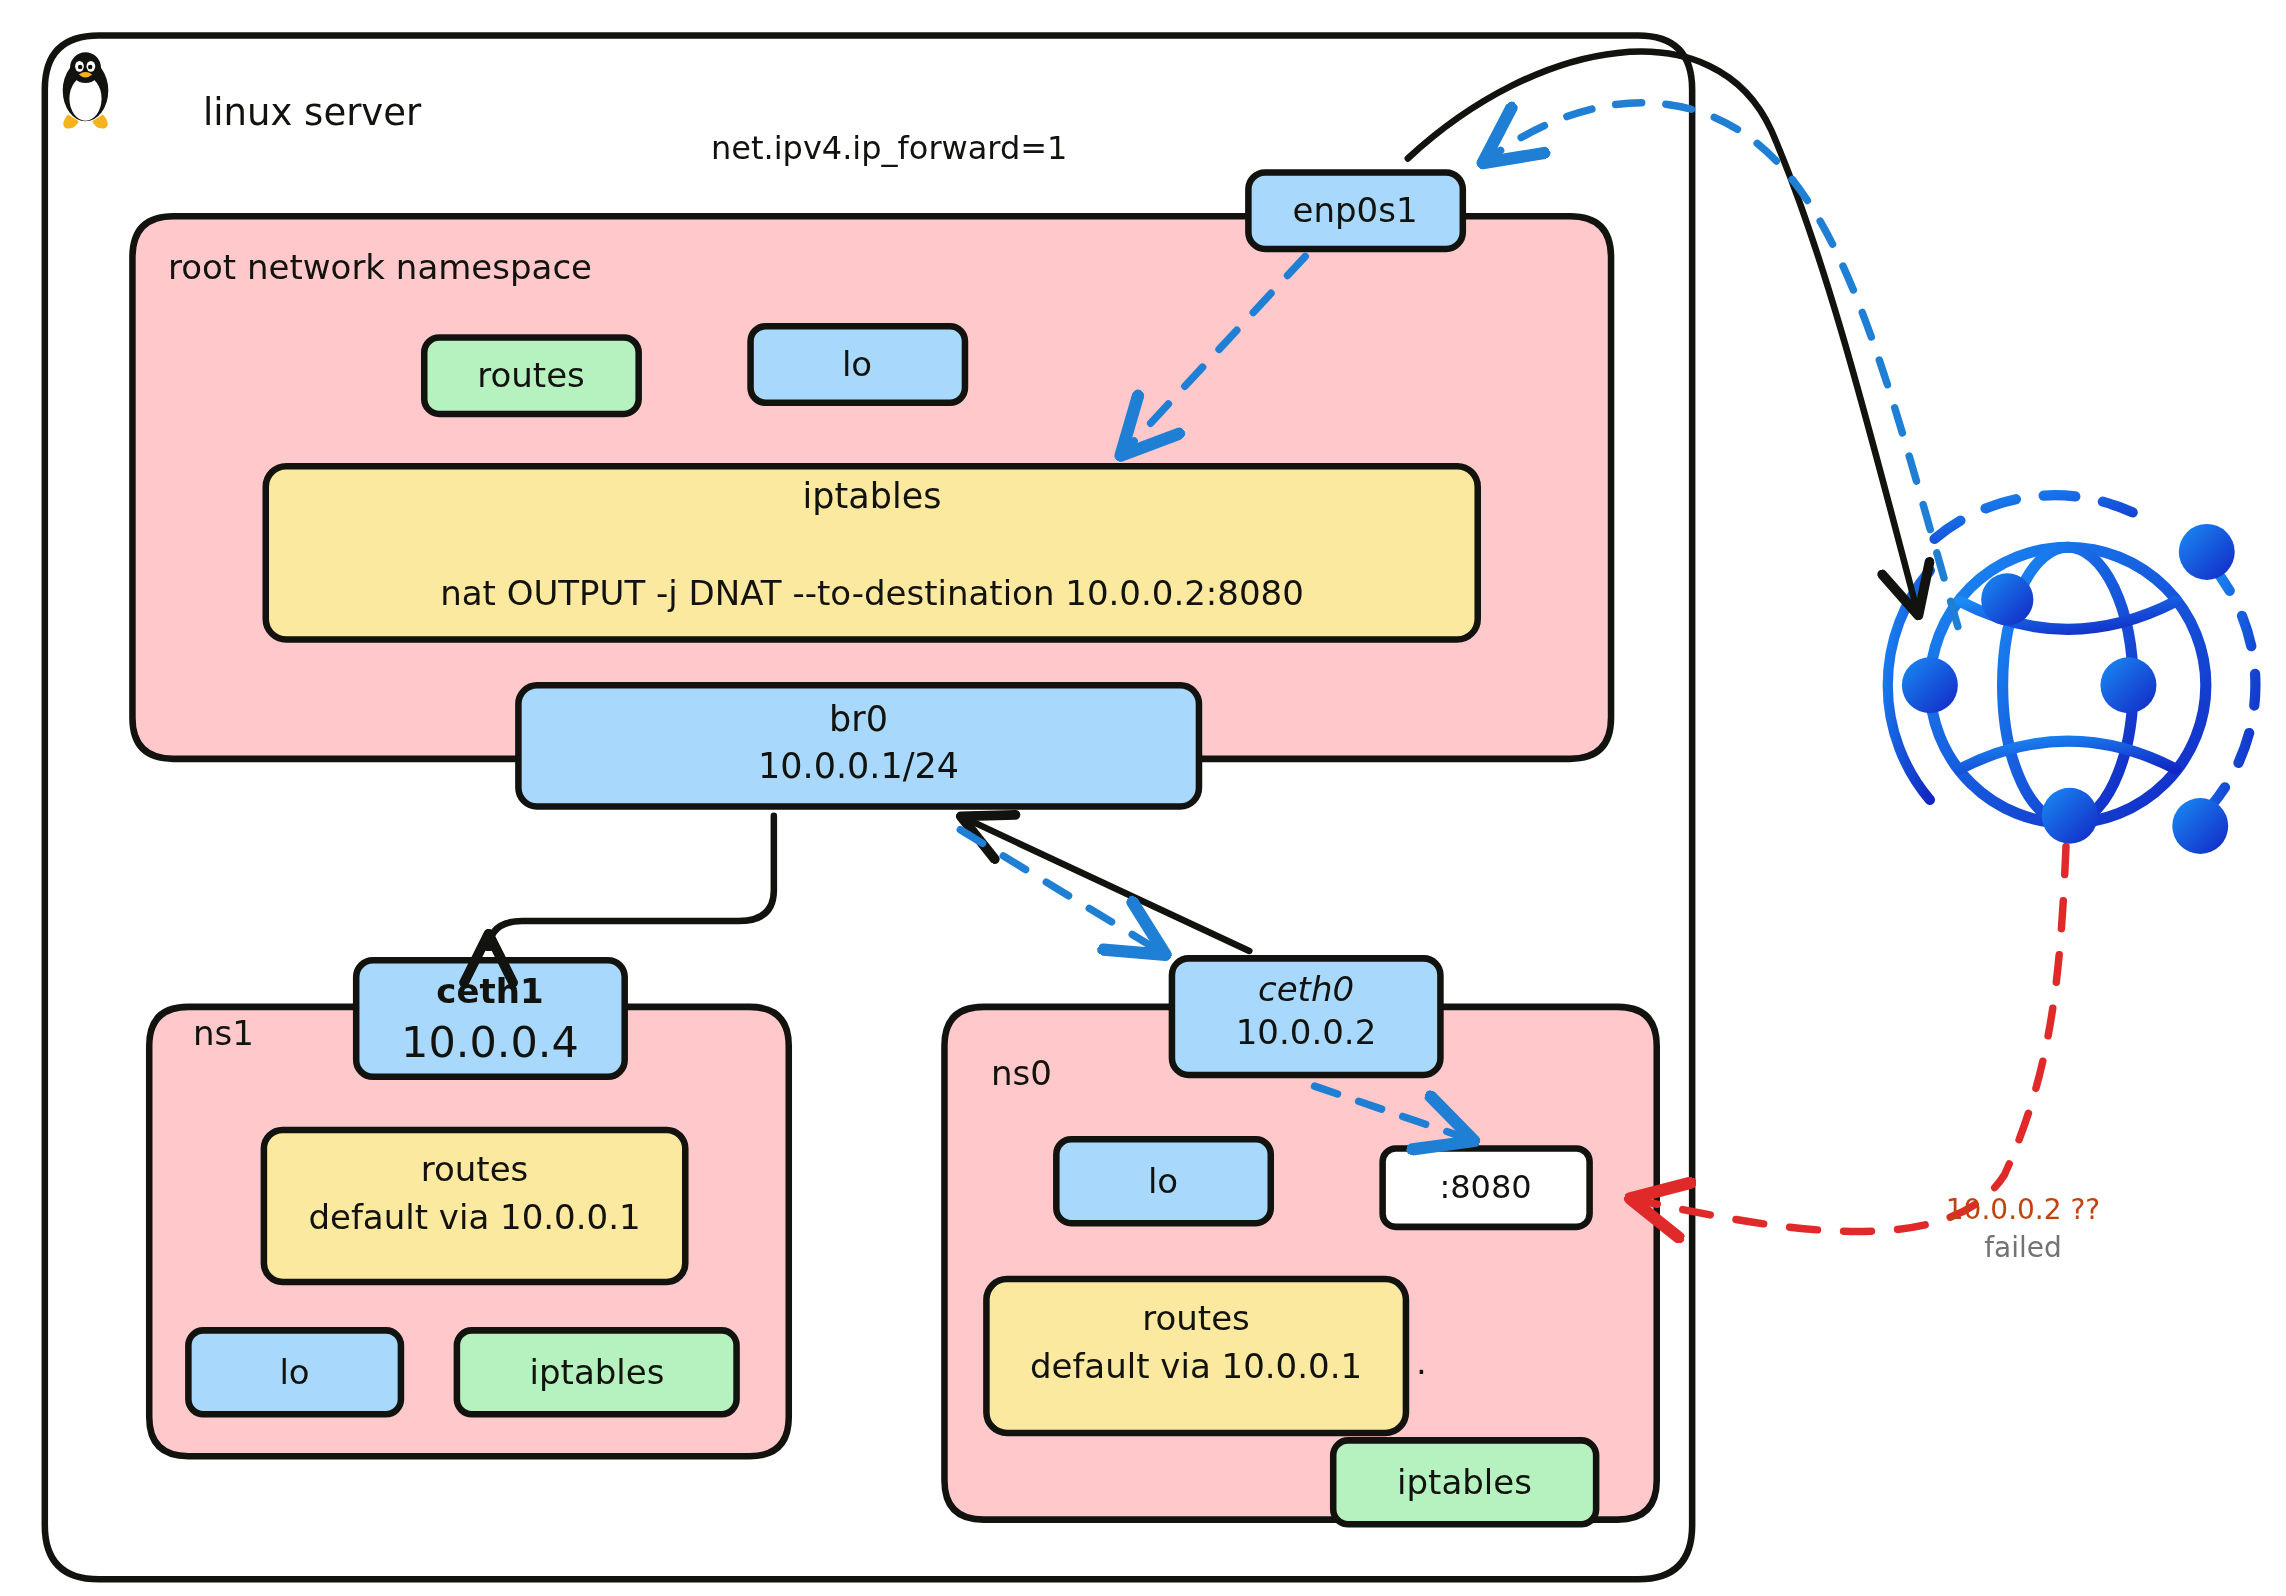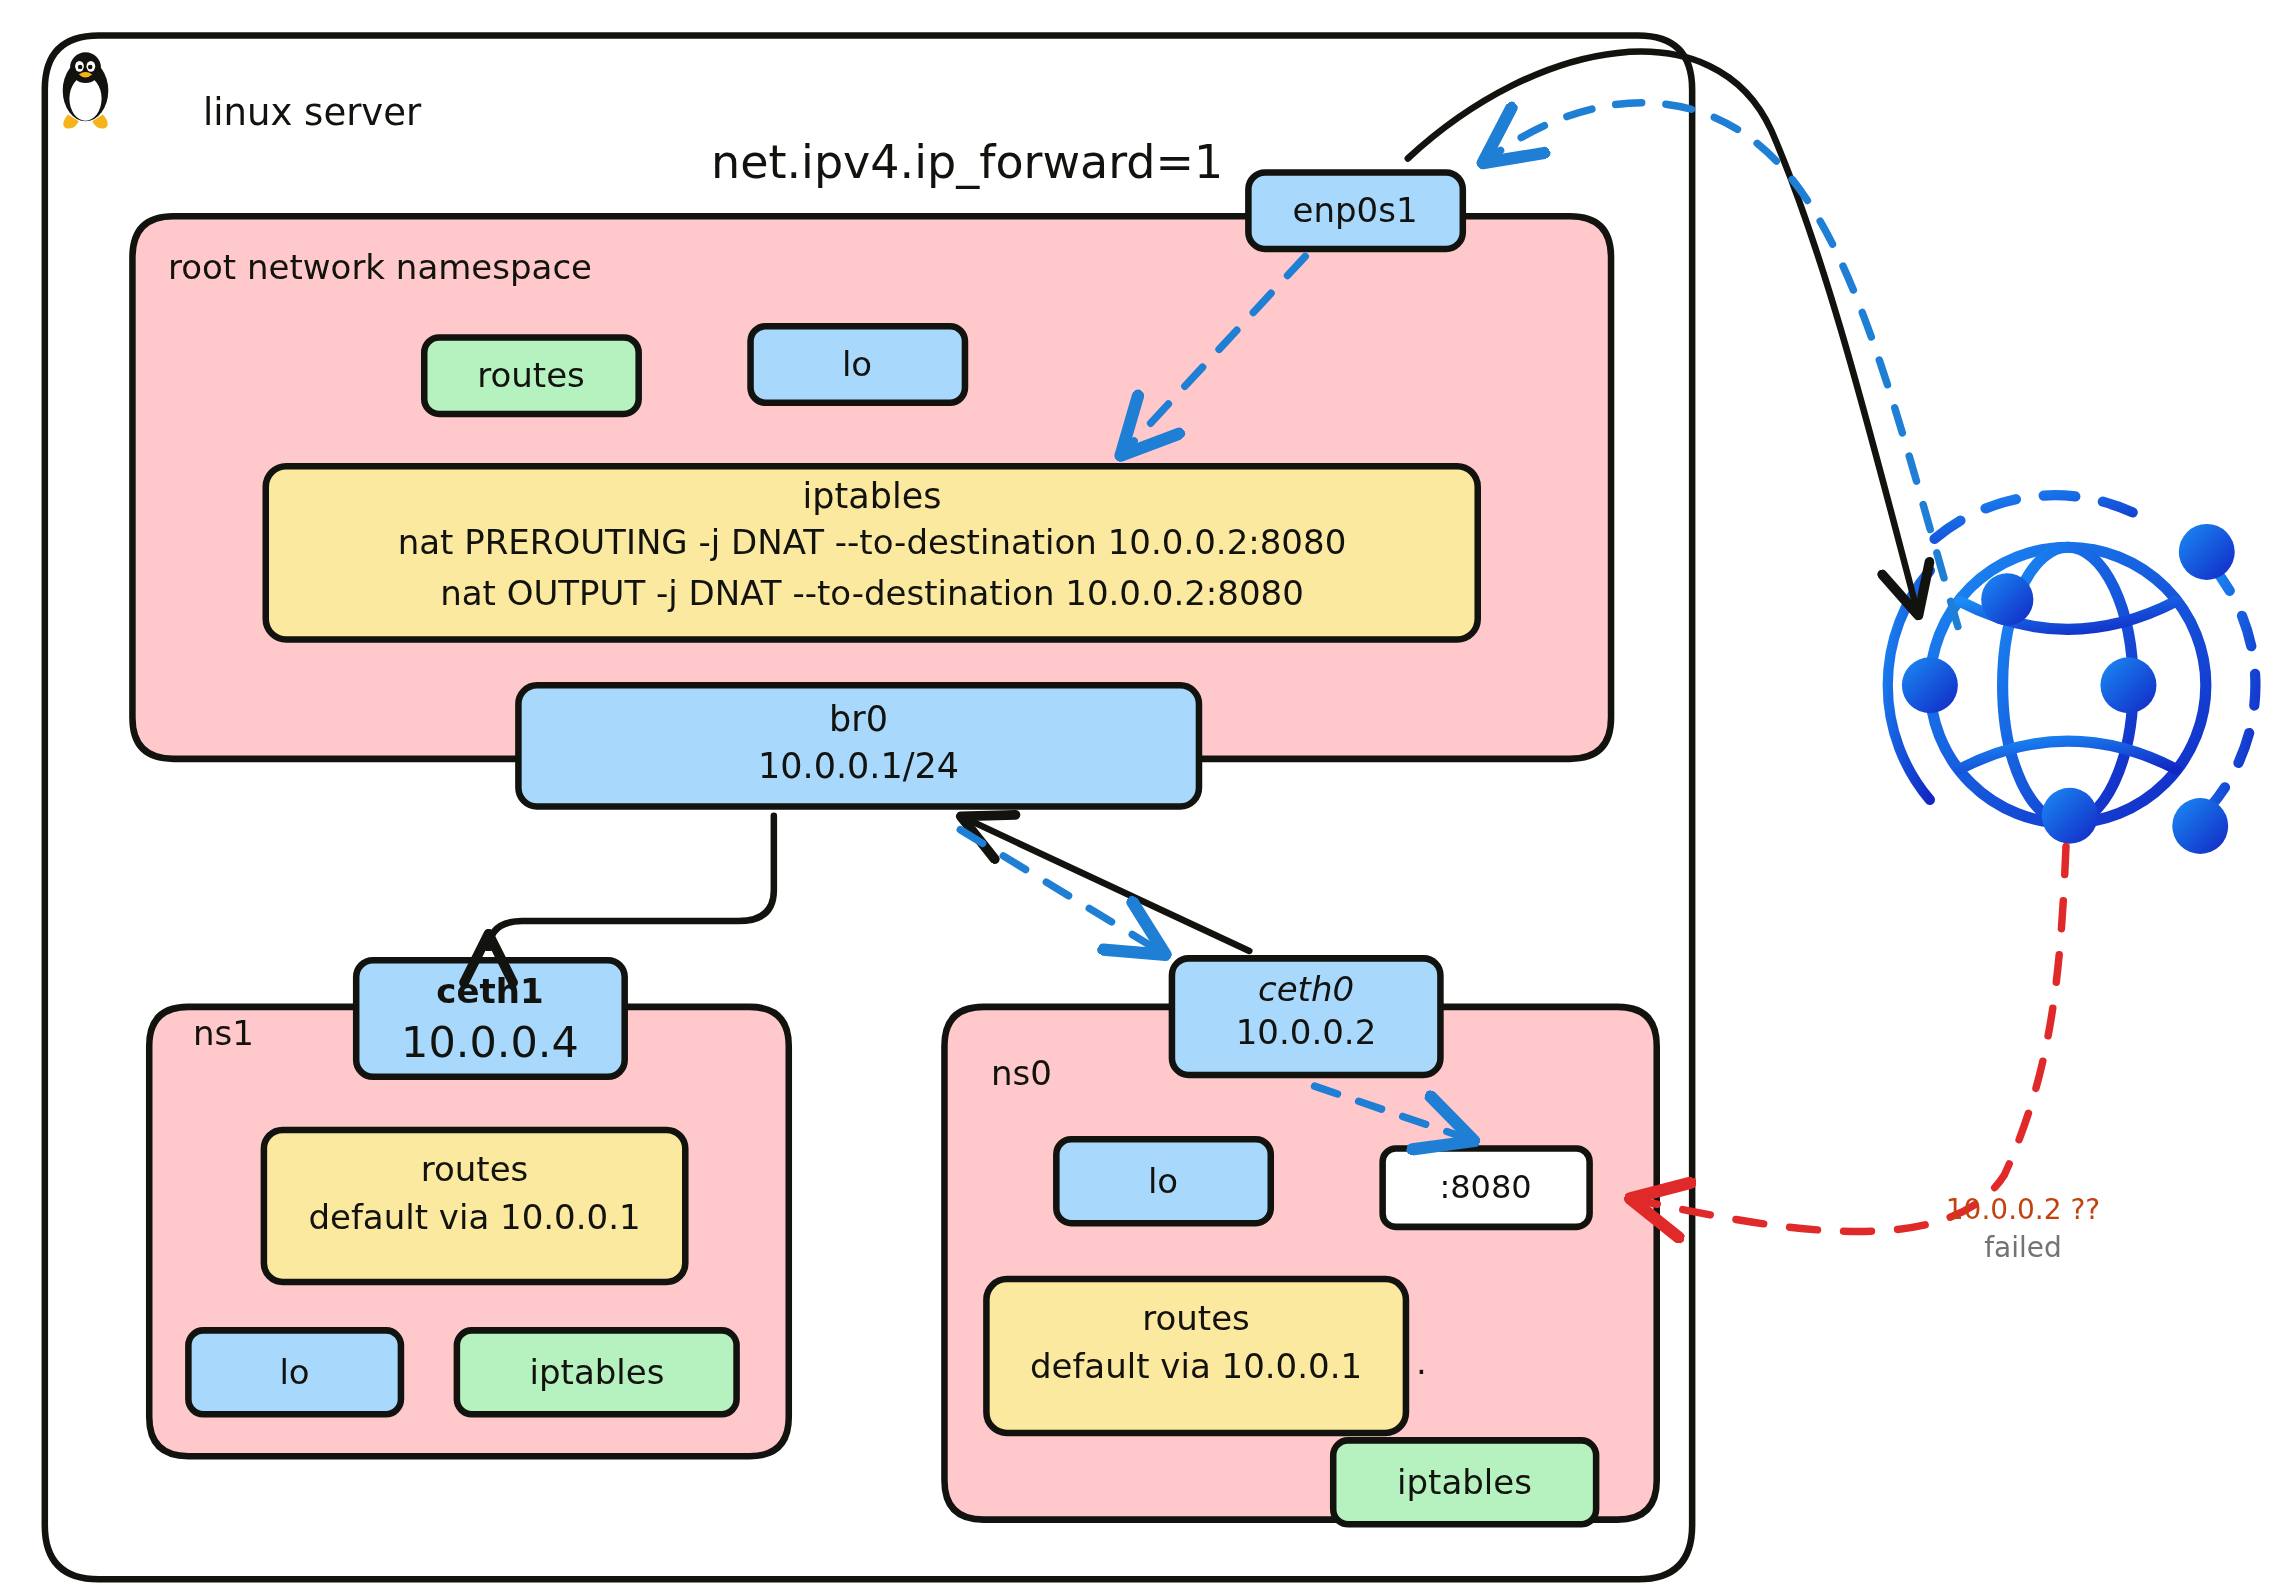--- a/index.html
+++ b/index.html
@@ -174,32 +174,31 @@
     <ellipse cx="58" cy="26" rx="6.5" ry="8" fill="#ffffff"></ellipse>
     <circle cx="42" cy="27" r="3.4" fill="#12120f"></circle>
     <circle cx="57" cy="27" r="3.4" fill="#12120f"></circle>
     <path d="M40 38 Q50 31 60 38 Q50 47 40 38 Z" fill="#f6b31b"></path>
     <path d="M24 98 Q12 112 20 118 Q33 122 40 108 Z" fill="#f6b31b"></path>
     <path d="M76 98 Q88 112 80 118 Q67 122 60 108 Z" fill="#f6b31b"></path>
   </svg>
 
   <div class="lbl-title" style="left:203px;top:91px;font-size:37px;">linux server</div>
 
-  <div class="lbl-title" style="left:711px;top:135px;font-size:46px;">net.ipv4.ip_forward=1</div>
+  <div class="lbl-title" style="left:711px;top:129px;font-size:32px;">net.ipv4.ip_forward=1</div>
 
   <div class="lbl-title" style="left:168px;top:247px;font-size:34px;">root network namespace</div>
 
   <div class="nodeLabel" style="left:424px;top:337px;width:214px;height:76px;font-size:34px;">routes</div>
 
   <div class="nodeLabel" style="left:750px;top:326px;width:214px;height:76px;font-size:34px;">lo</div>
 
   <div class="nodeLabel" style="left:1248px;top:172px;width:214px;height:76px;font-size:34px;">enp0s1</div>
 
   <div class="nodeLabel" style="left:266px;top:474px;width:1212px;height:45px;font-size:35px;">iptables</div>
-  <div class="nodeLabel" style="left:266px;top:519px;width:1212px;height:47px;font-size:34px;">nat PREROUTING -j DNAT --to-destination 10.0.0.2:8080</div>
   <div class="nodeLabel" style="left:266px;top:570px;width:1212px;height:47px;font-size:34px;">nat OUTPUT -j DNAT --to-destination 10.0.0.2:8080</div>
 
   <div class="nodeLabel" style="left:518px;top:697px;width:681px;height:45px;font-size:35px;">br0</div>
   <div class="nodeLabel" style="left:518px;top:744px;width:681px;height:45px;font-size:35px;">10.0.0.1/24</div>
 
   <div class="lbl-title" style="left:193px;top:1013px;font-size:34px;">ns1</div>
   <div class="nodeLabel" style="left:356px;top:970px;width:268px;height:43px;font-size:34px;font-weight:bold;">ceth1</div>
   <div class="nodeLabel" style="left:356px;top:1012px;width:268px;height:43px;font-size:43px;margin-top:9px;">10.0.0.4</div>
   <div class="nodeLabel" style="left:264px;top:1147px;width:421px;height:45px;font-size:34px;">routes</div>
   <div class="nodeLabel" style="left:264px;top:1195px;width:421px;height:45px;font-size:34px;">default via 10.0.0.1</div>

